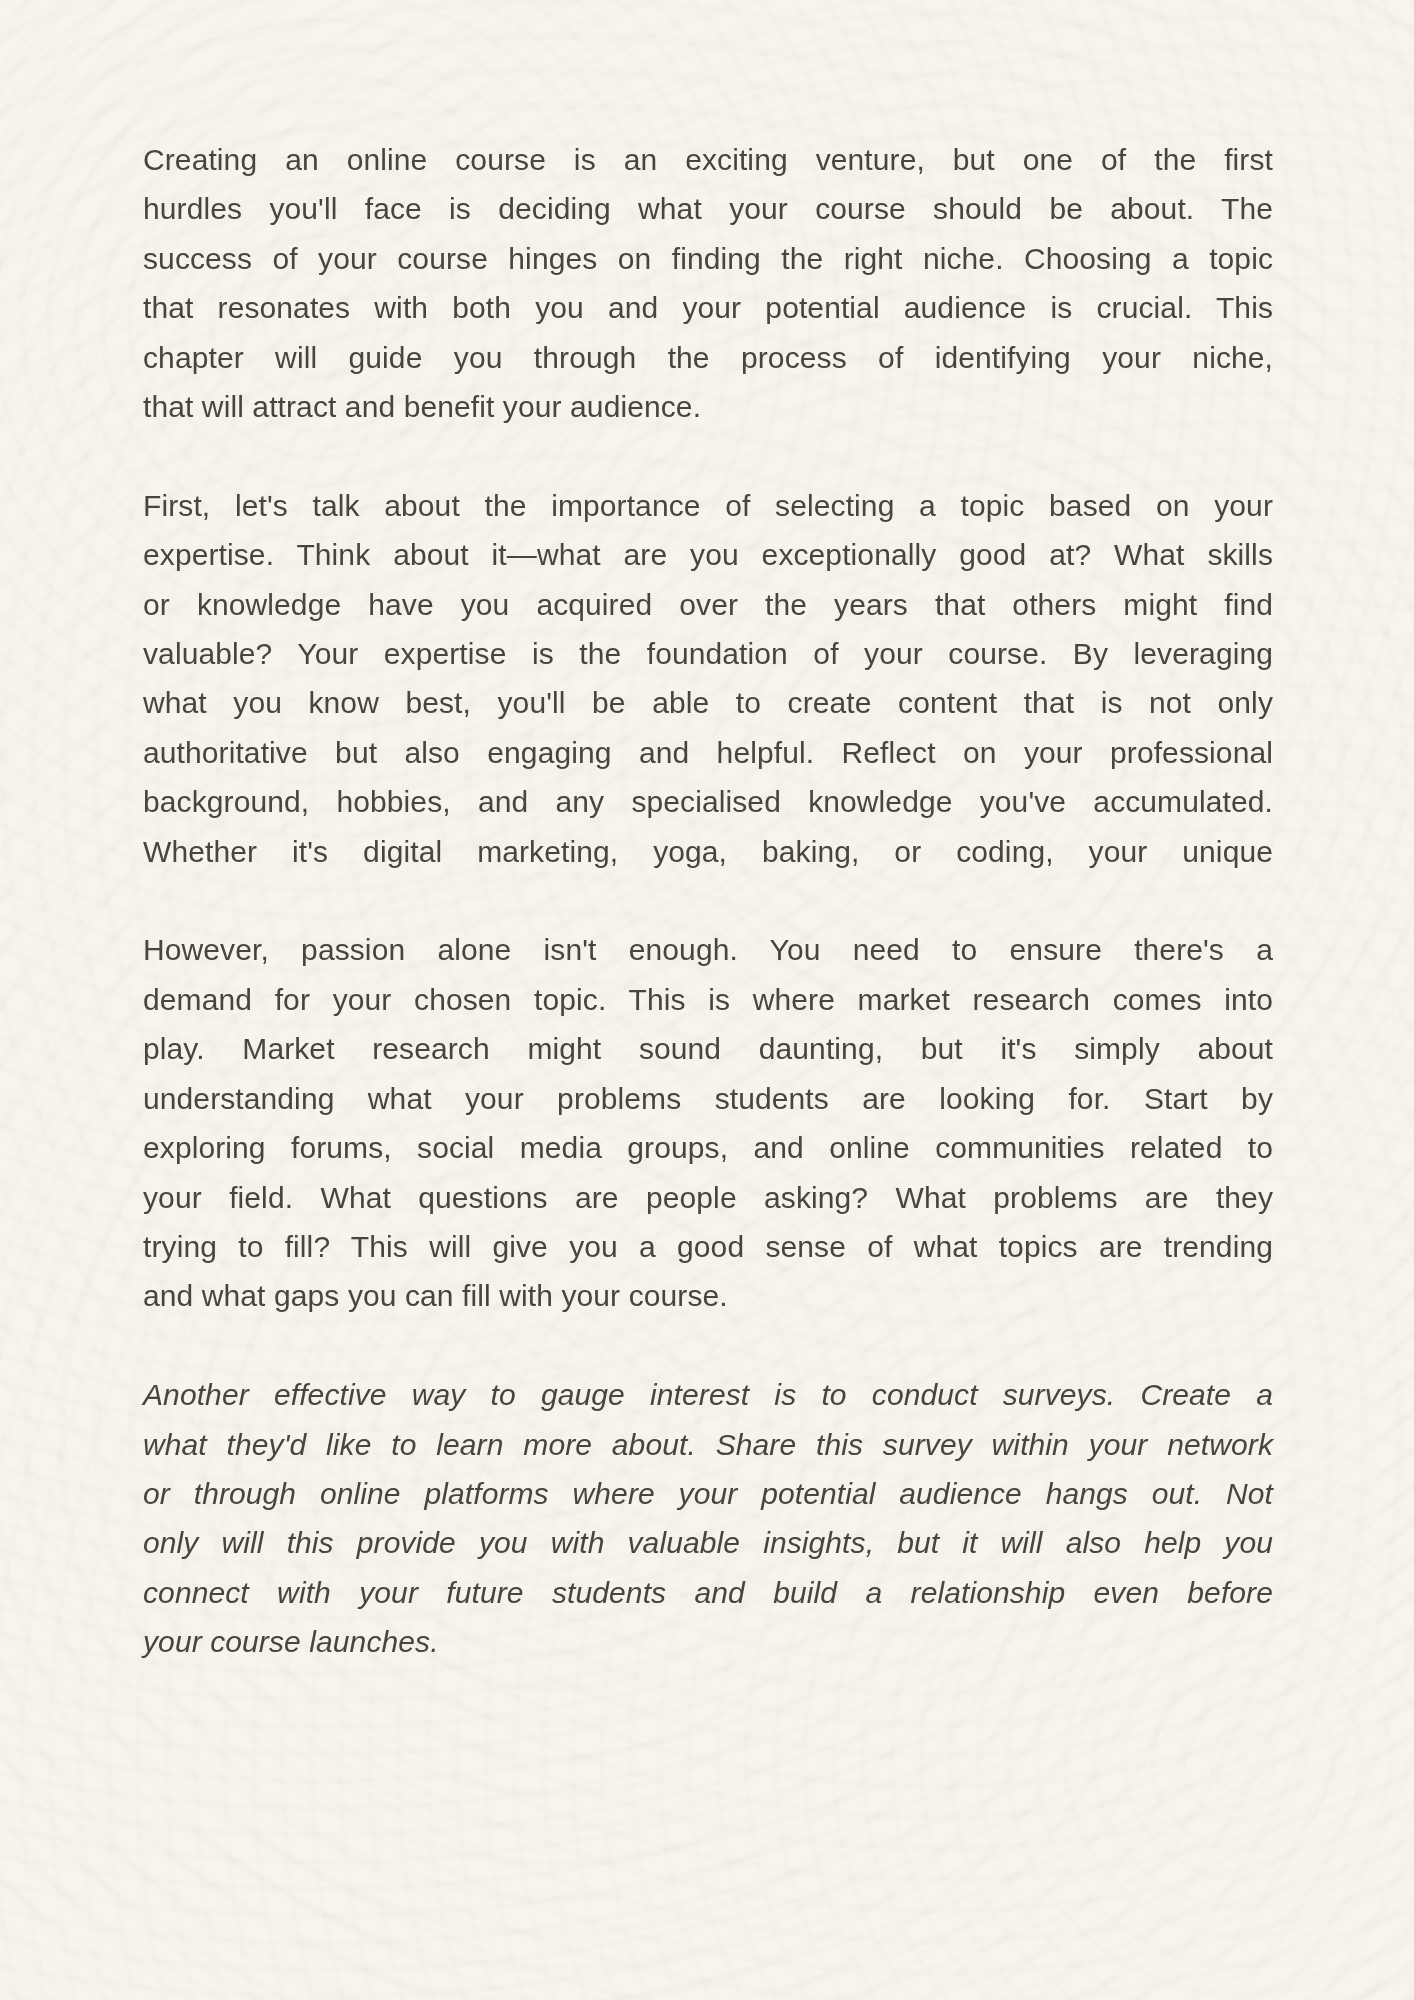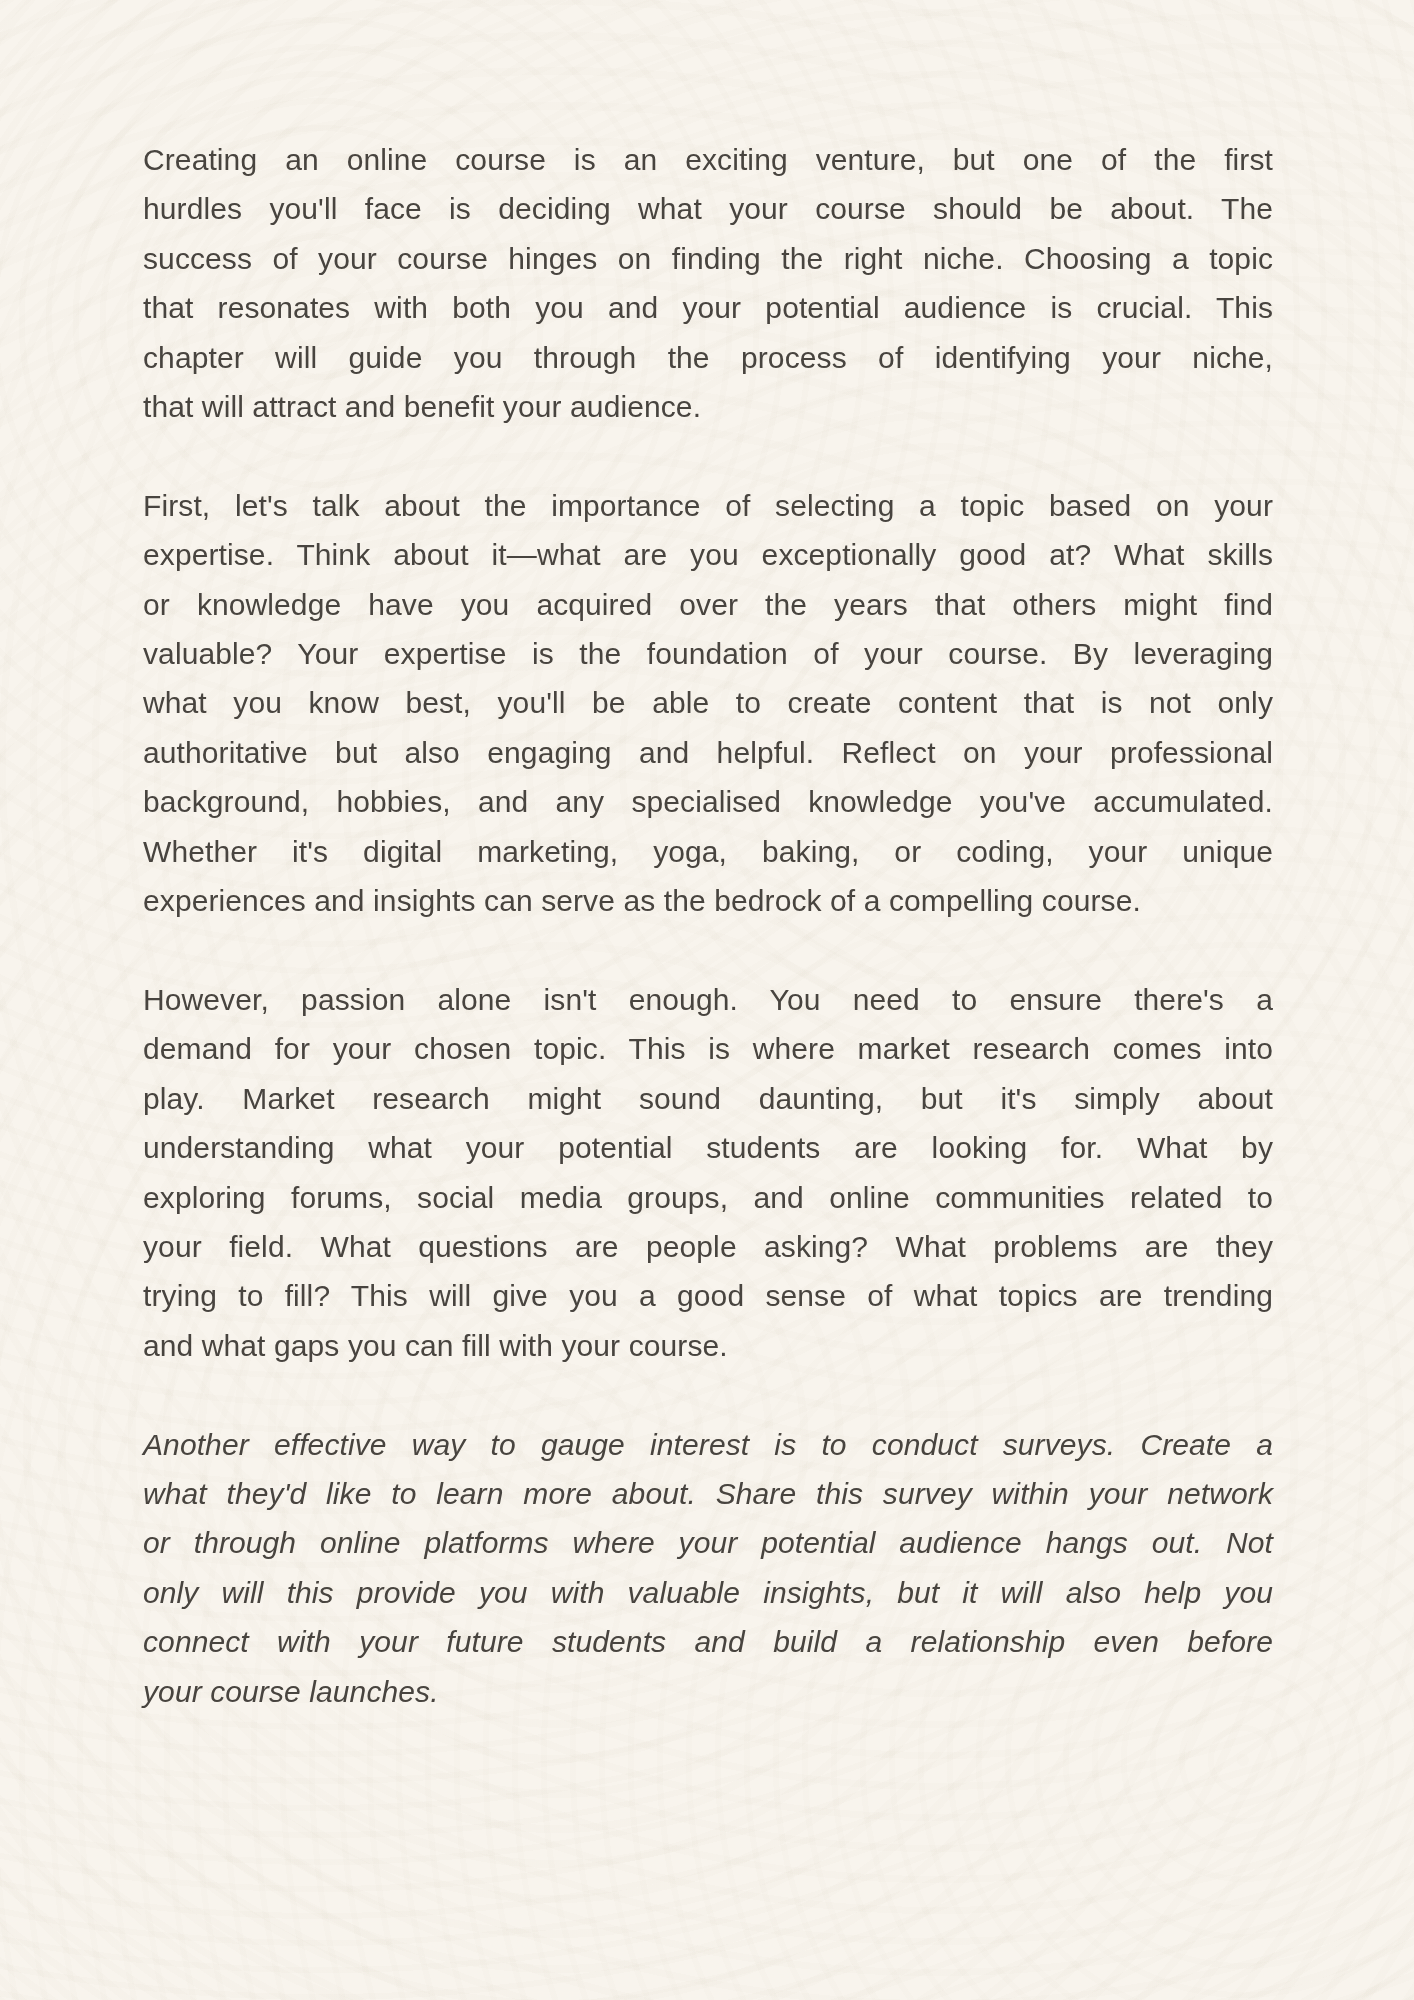--- a/index.html
+++ b/index.html
@@ -70,27 +70,26 @@
       </div>
       <div class="paragraph">
         <div class="line">First, let's talk about the importance of selecting a topic based on your</div>
         <div class="line">expertise. Think about it—what are you exceptionally good at? What skills</div>
         <div class="line">or knowledge have you acquired over the years that others might find</div>
         <div class="line">valuable? Your expertise is the foundation of your course. By leveraging</div>
         <div class="line">what you know best, you'll be able to create content that is not only</div>
         <div class="line">authoritative but also engaging and helpful. Reflect on your professional</div>
         <div class="line">background, hobbies, and any specialised knowledge you've accumulated.</div>
         <div class="line">Whether it's digital marketing, yoga, baking, or coding, your unique</div>
-        <div class="line last">experiences and insights can serve as the bedrock of a compelling course.</div>
       </div>
       <div class="paragraph">
         <div class="line">However, passion alone isn't enough. You need to ensure there's a</div>
         <div class="line">demand for your chosen topic. This is where market research comes into</div>
         <div class="line">play. Market research might sound daunting, but it's simply about</div>
-        <div class="line">understanding what your potential students are looking for. What by</div>
+        <div class="line">understanding what your problems students are looking for. Start by</div>
         <div class="line">exploring forums, social media groups, and online communities related to</div>
         <div class="line">your field. What questions are people asking? What problems are they</div>
         <div class="line">trying to fill? This will give you a good sense of what topics are trending</div>
         <div class="line last">and what gaps you can fill with your course.</div>
       </div>
       <div class="paragraph">
         <div class="line">Another effective way to gauge interest is to conduct surveys. Create a</div>
         <div class="line">what they'd like to learn more about. Share this survey within your network</div>
         <div class="line">or through online platforms where your potential audience hangs out. Not</div>
         <div class="line">only will this provide you with valuable insights, but it will also help you</div>

